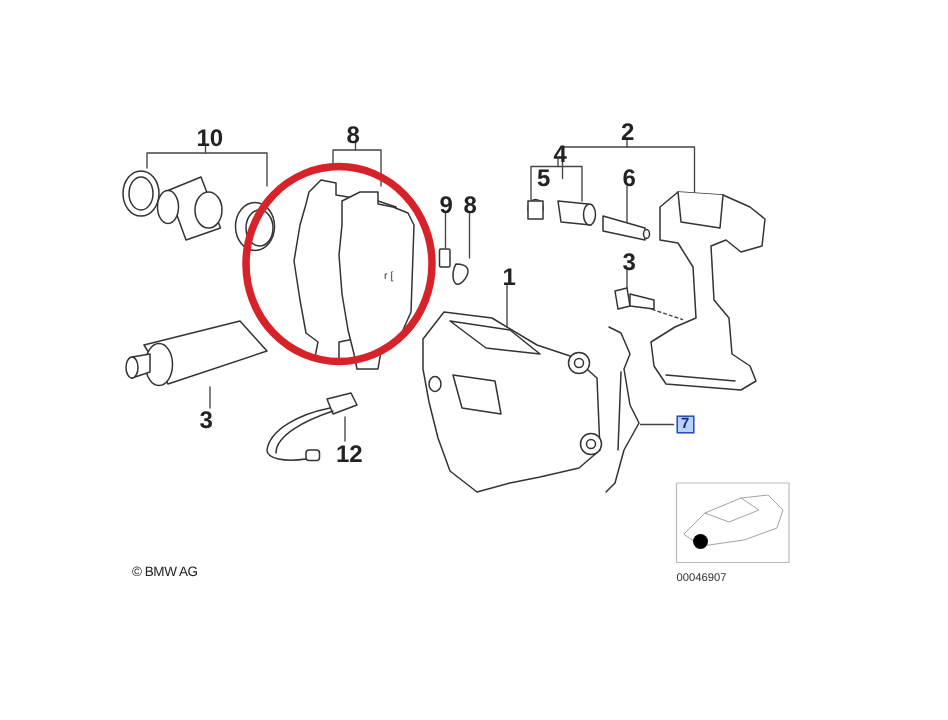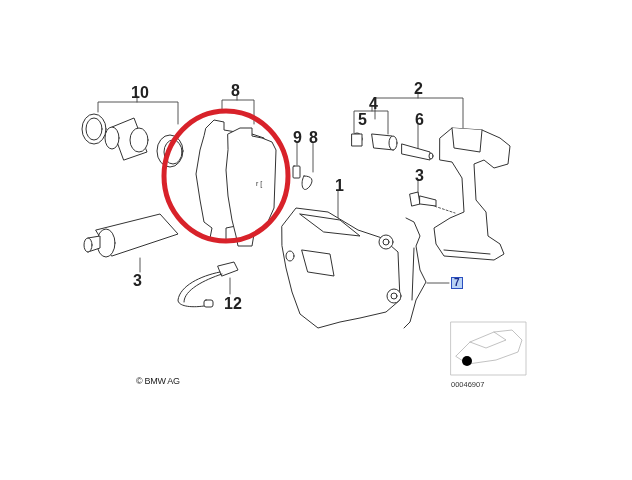--- a/index.html
+++ b/index.html
@@ -4,21 +4,21 @@
   <style>
     html, body { margin: 0; padding: 0; background: #ffffff; }
     body { width: 632px; height: 480px; position: relative; overflow: hidden;
            font-family: "Liberation Sans", sans-serif; }
     #stage { position: absolute; left: 0; top: 0; width: 632px; height: 480px; }
     .callout { position: absolute; font-family: "Liberation Sans", sans-serif;
                font-weight: bold; font-size: 16px; color: #222; line-height: 1; }
     .callout.hl { color: #1a2a8a; background: #b9d3f5; border: 1px solid #2a4fc0;
                   padding: 0 2px; font-size: 10px; }
     .copyright { position: absolute; left: 88px; top: 376px; font-size: 9px;
-                 color: #222; letter-spacing: -0.3px; margin-left: 48px; }
+                 color: #222; letter-spacing: -0.3px; }
     .catalog-no { position: absolute; left: 451px; top: 380px; font-size: 7.5px;
                   color: #333; font-family: Liberation Sans, sans-serif; }
   </style>
 </head>
 <body>
 
 <div id="stage">
   <svg width="632" height="480" viewBox="0 0 632 480" xmlns="http://www.w3.org/2000/svg" fill="none" stroke="#333" stroke-width="1" stroke-linejoin="round" stroke-linecap="round">
 
     <g stroke="#444" stroke-width="0.9">

